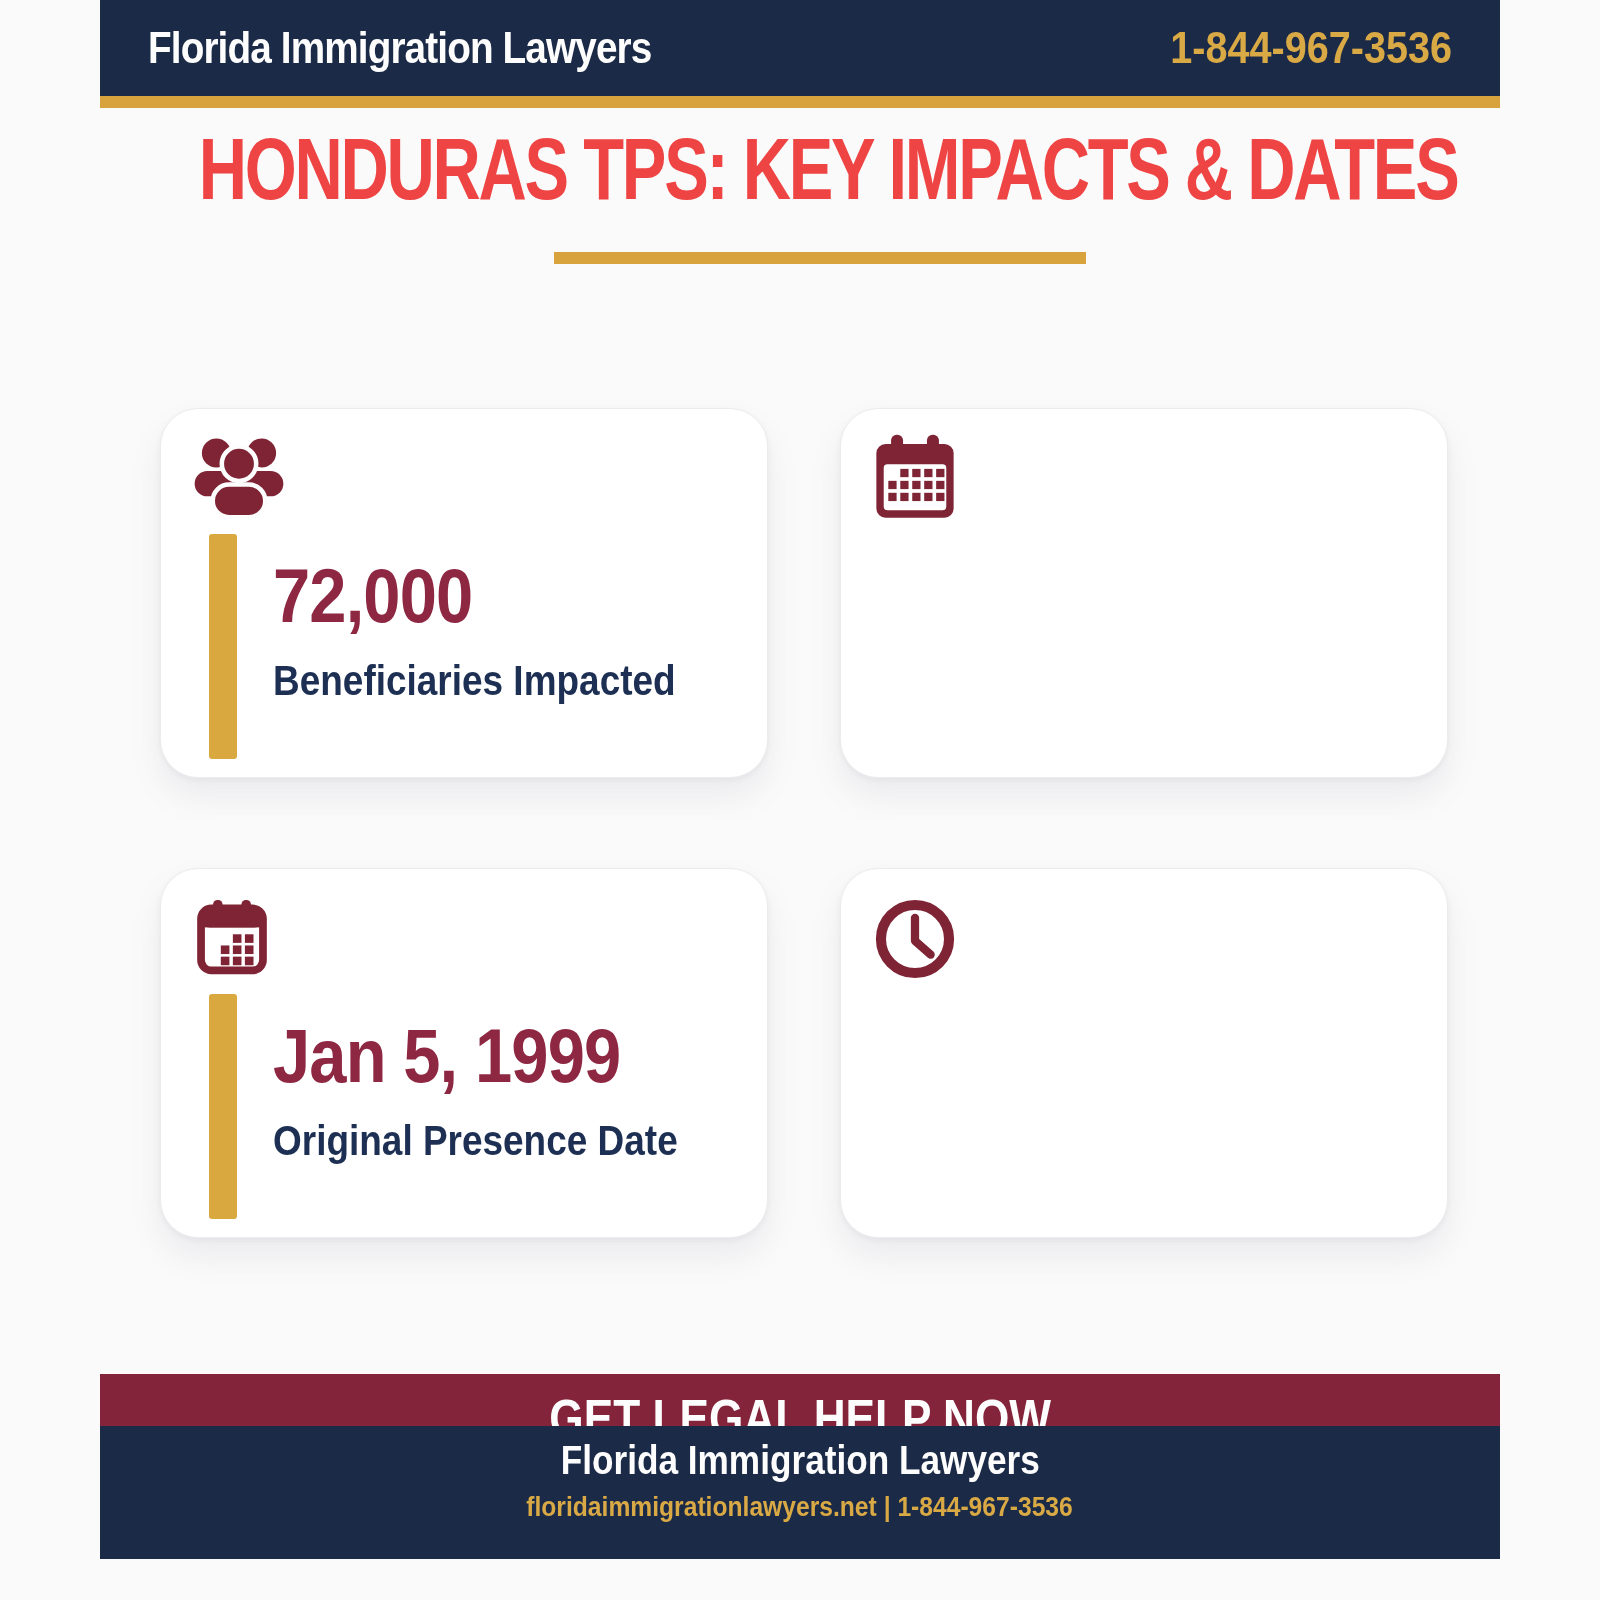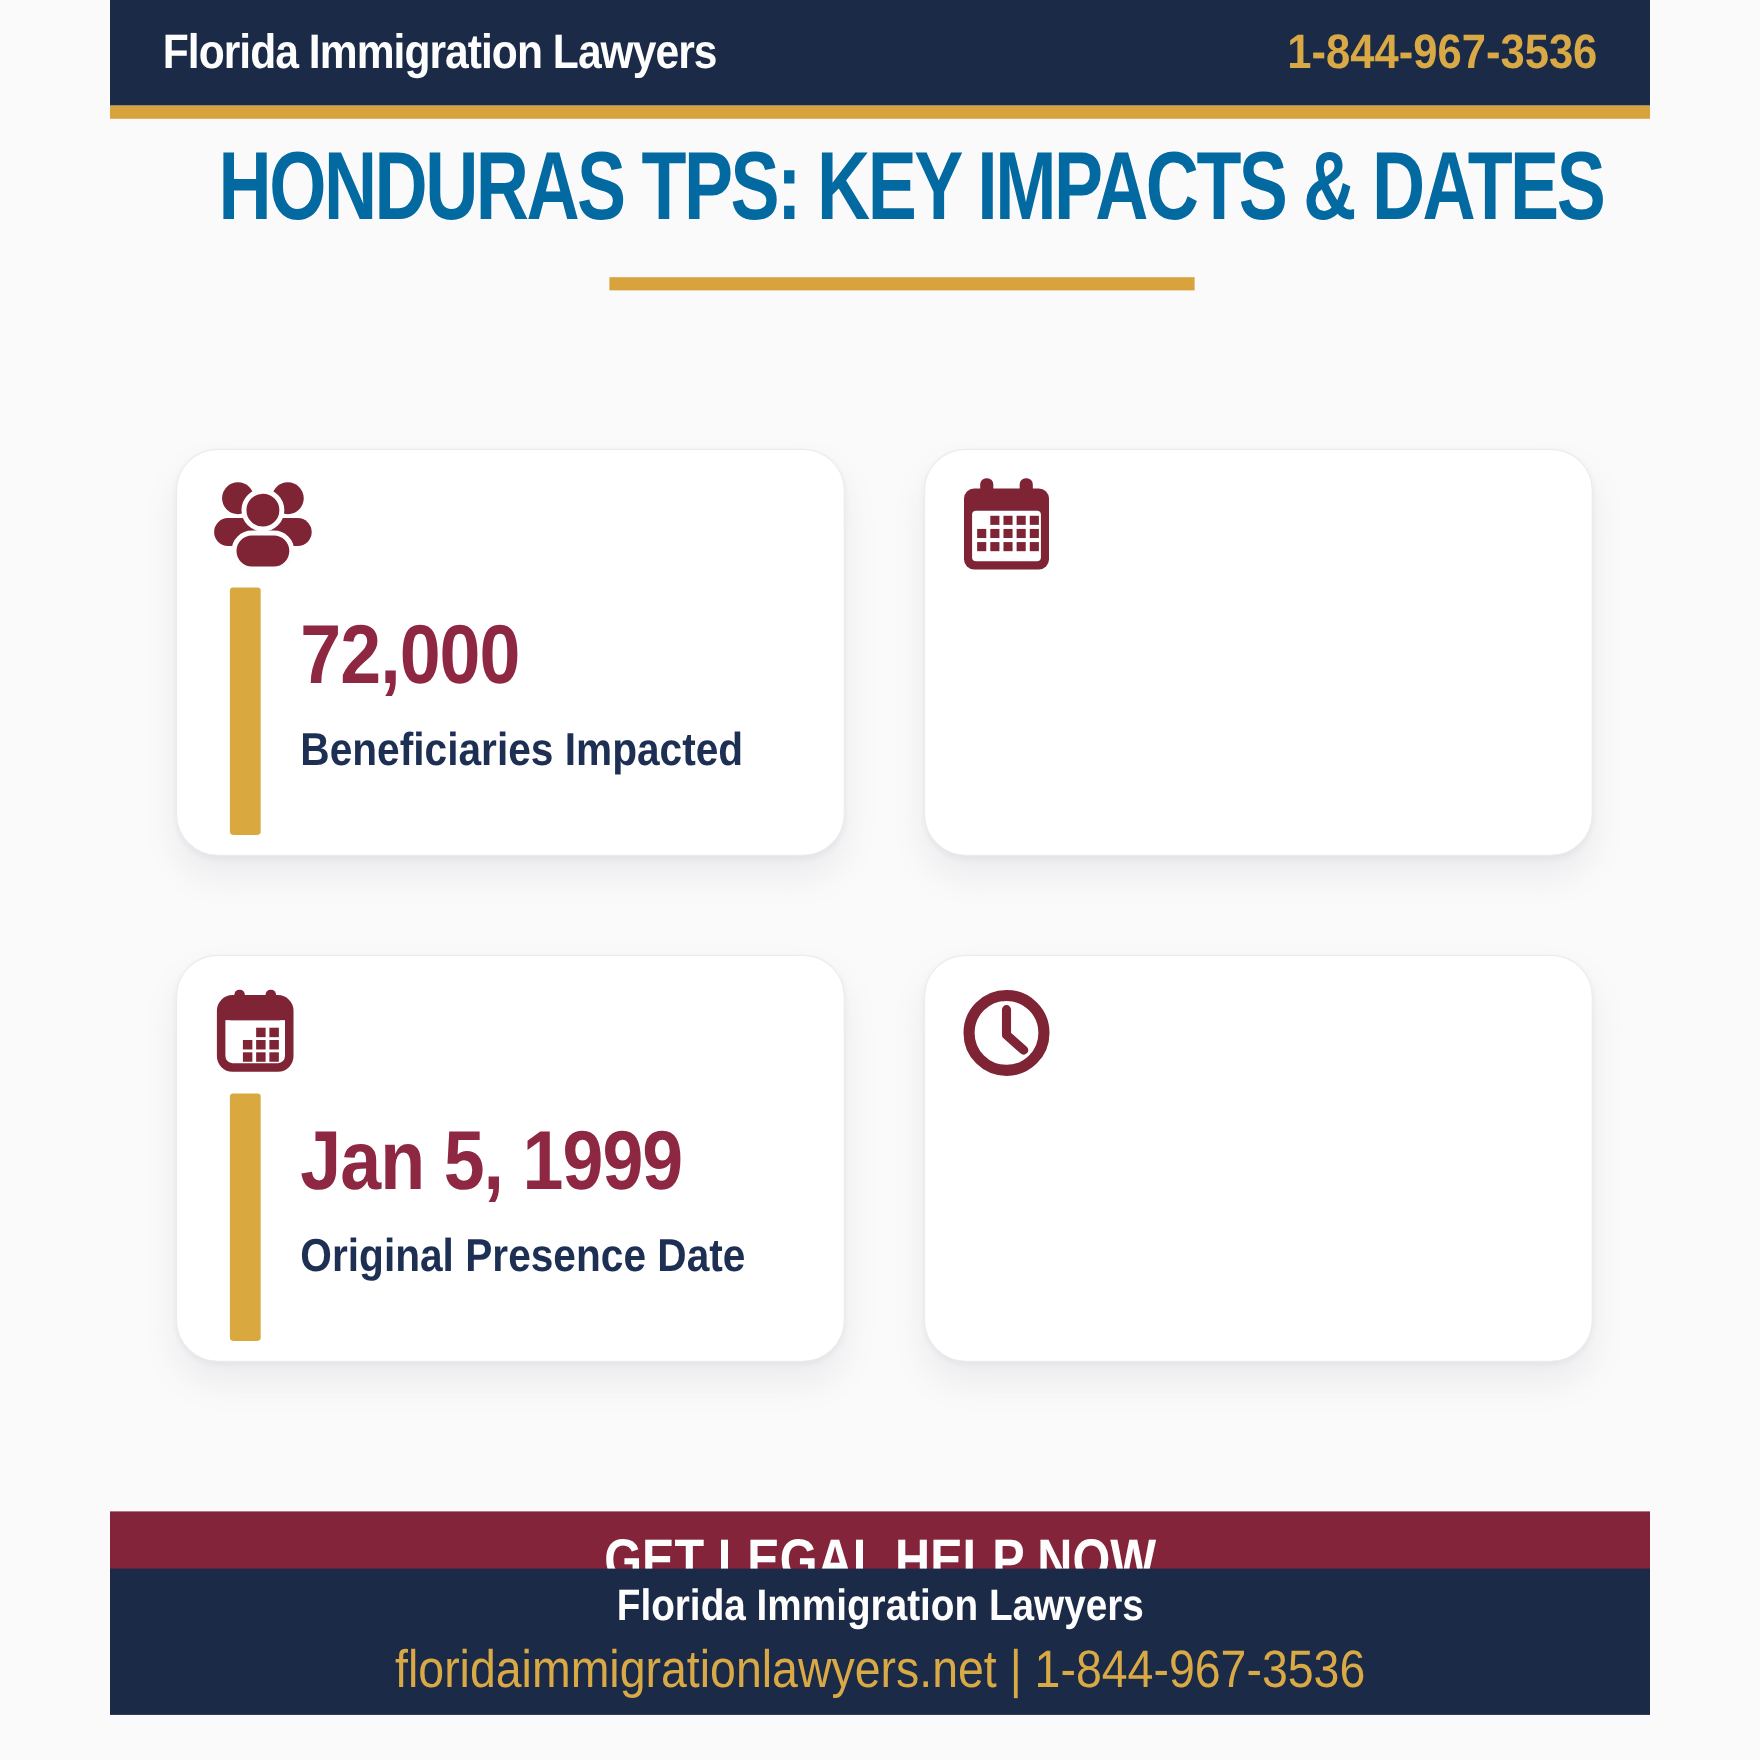--- a/index.html
+++ b/index.html
@@ -18,21 +18,21 @@
     display:inline-block;transform:scaleX(.88);transform-origin:left center;white-space:nowrap;
   }
   .phone-text{
     color:#d9a945;font-weight:700;font-size:44px;letter-spacing:0px;
     display:inline-block;transform:scaleX(.9);transform-origin:right center;white-space:nowrap;
   }
   .top-gold{position:absolute;left:100px;top:96px;width:1400px;height:12px;background:#d8a33c;}
   
   .page-title{
     position:absolute;top:118px;left:0;width:1600px;text-align:center;
-    color:#0369a1;font-weight:700;font-size:88px;letter-spacing:-3px;white-space:nowrap;
+    color:#ef4444;font-weight:700;font-size:88px;letter-spacing:-3px;white-space:nowrap;
   }
   .page-title > span{display:inline-block;transform:scaleX(.76);transform-origin:center;}
   .title-underline{
     position:absolute;top:252px;left:50%;transform:translateX(-50%);
     width:532px;height:12px;background:#d8a33c;
   }
   
   .cards{
     position:absolute;left:160px;top:408px;width:1288px;
     display:grid;grid-template-columns:608px 608px;grid-auto-rows:370px;
@@ -60,21 +60,21 @@
   }
   .footer-info{
     position:absolute;left:100px;top:1426px;width:1400px;height:133px;
     background:#1b2a47;text-align:center;box-sizing:border-box;padding-top:12px;
   }
   .footer-brand{
     color:#fdfdfd;font-weight:700;font-size:40px;display:inline-block;
     transform:scaleX(.88);white-space:nowrap;
   }
   .footer-contact{
-    margin-top:8px;color:#d9a945;font-weight:400;font-size:48px;
+    margin-top:8px;color:#d9a945;font-weight:700;font-size:28px;
   }
   .footer-contact > span{display:inline-block;}
   .footer-contact-inner{display:inline-block;transform:scaleX(.88);white-space:nowrap;}
 </style>
 </head>
 <body>
 
 <div class="canvas">
 
   <div class="top-banner">

